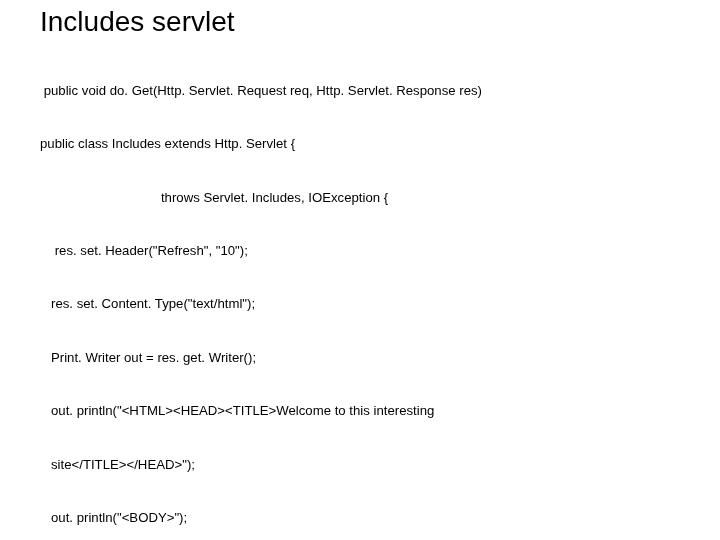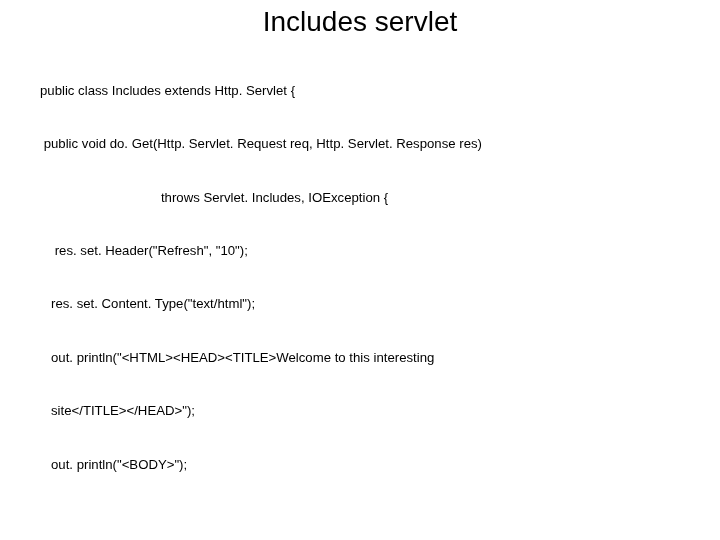--- a/index.html
+++ b/index.html
@@ -11,21 +11,20 @@
     font-family: Arial, Helvetica, sans-serif;
     overflow: hidden;
   }
   .slide {
     width: 720px;
     height: 540px;
     box-sizing: border-box;
     padding: 6px 40px 10px 40px;
   }
   .title {
-    text-align: center;
     font-size: 28px;
     font-weight: normal;
     color: #000;
     margin: 0 0 8px 0;
   }
   .code {
     font-size: 13.2px;
     line-height: 1.35;
     color: #000;
     white-space: pre-wrap;
@@ -34,25 +33,26 @@
   .code div {
     white-space: pre-wrap;
   }
 </style>
 </head>
 <body>
 
 <div class="slide">
   <h1 class="title">Includes servlet</h1>
   <div class="code">
+    <div> public void do. Get(Http. Servlet. Request req, Http. Servlet. Response res)</div>
     <div>public class Includes extends Http. Servlet {</div>
-    <div> public void do. Get(Http. Servlet. Request req, Http. Servlet. Response res)</div>
     <div>                                 throws Servlet. Includes, IOException {</div>
     <div>    res. set. Header("Refresh", "10");</div>
     <div>   res. set. Content. Type("text/html");</div>
+    <div>   Print. Writer out = res. get. Writer();</div>
     <div>   out. println("&lt;HTML&gt;&lt;HEAD&gt;&lt;TITLE&gt;Welcome to this interesting</div>
     <div>   site&lt;/TITLE&gt;&lt;/HEAD&gt;");</div>
     <div>   out. println("&lt;BODY&gt;");</div>
     
     
     
     
     
     
     

